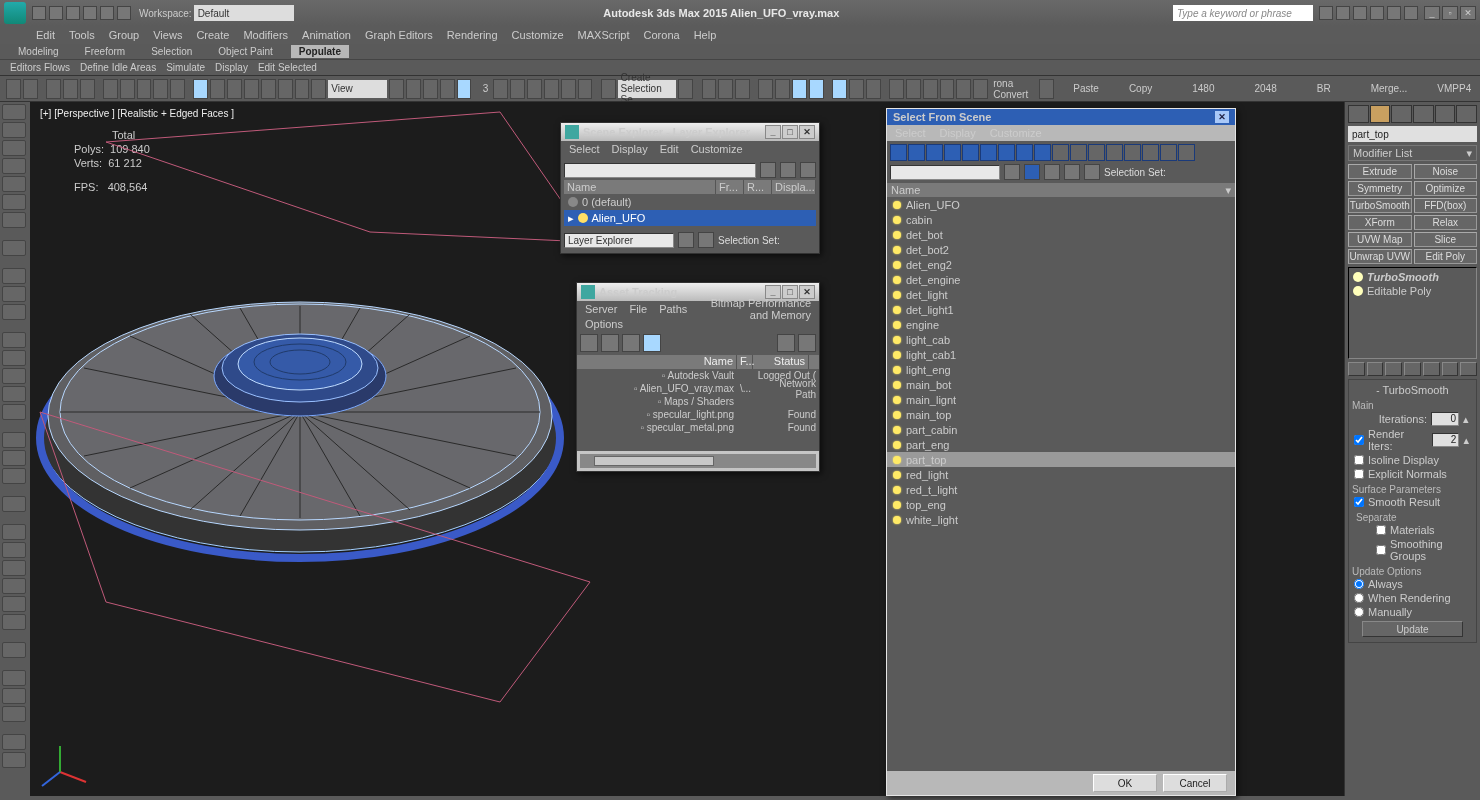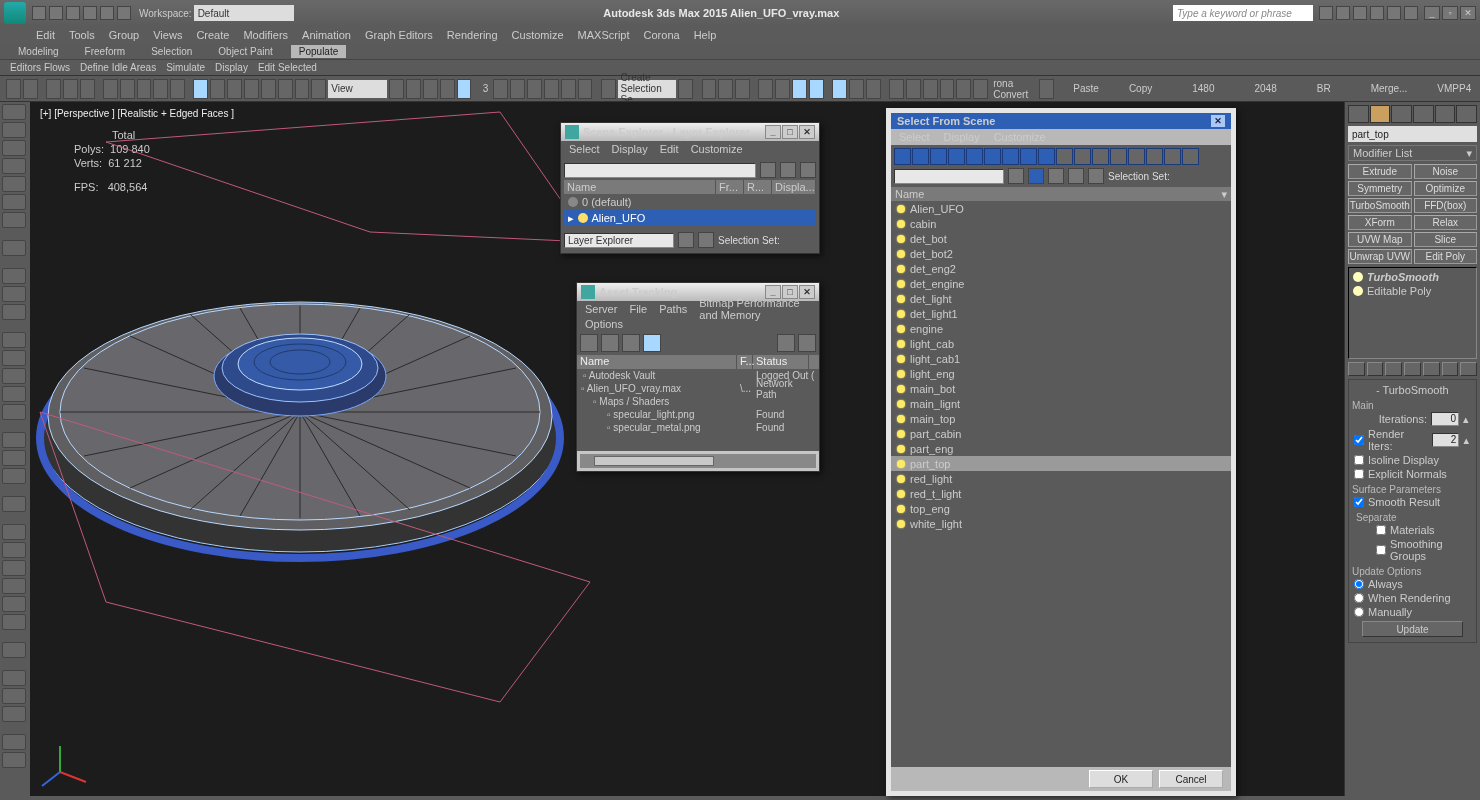--- a/index.html
+++ b/index.html
@@ -11,21 +11,21 @@
 .titlebar .ws-label { margin-left:8px; font-size:10px; }
 .titlebar .ws-sel { width:100px; height:16px; background:#ddd; color:#333; font-size:10px; padding:0 4px; display:flex; align-items:center; margin-left:2px; }
 .titlebar .title { flex:1; text-align:center; font-weight:bold; color:#e8e8e8; font-size:11px; }
 .titlebar .search { width:140px; height:16px; background:#fff; color:#888; font-style:italic; font-size:10px; padding:0 4px; display:flex; align-items:center;margin-left:24px; }
 .titlebar .win-btns { display:flex; gap:2px; margin-left:6px; }
 .titlebar .win-btns span { width:16px; height:14px; background:#777; border:1px solid #444; display:flex; align-items:center; justify-content:center; font-size:9px; }
 .menubar { height:18px; background:#5b5b5b; display:flex; align-items:center; padding:0 36px; gap:14px; }
 .menubar span { font-size:11px; }
 .ribbon { height:16px; background:#5a5a5a; display:flex; align-items:center; padding:0 10px; gap:10px; border-bottom:1px solid #444;}
 .ribbon span { font-size:10px; padding:1px 8px; background:#5a5a5a; }
-.ribbon span.active { background:#b8b8b8; color:#222; }
+.ribbon span.active { background:#b8b8b8; color:#222;font-weight:bold; }
 .ribbon2 { height:16px; background:#5a5a5a; display:flex; align-items:center; padding:0 10px; gap:10px; border-bottom:1px solid #333;}
 .ribbon2 span { font-size:10px; }
 .toolbar { height:26px; background:#5a5a5a; display:flex; align-items:center; padding:0 6px; gap:2px; border-bottom:1px solid #333;}
 .toolbar .sep { width:6px; }
 .toolbar .btn { width:20px; height:20px; background:#666; border:1px solid #444; }
 .toolbar .btn.blue { background:#a8d8ff; }
 .toolbar .sel { width:80px; height:18px; background:#ddd; color:#333; font-size:10px; padding:0 3px; display:flex; align-items:center;}
 .toolbar .lbl { font-size:10px; margin:0 3px; }
 .main { display:flex; height:694px; }
 .left-tools { width:30px; background:#5a5a5a; display:flex; flex-direction:column; gap:2px; padding:2px; }
@@ -69,34 +69,34 @@
 .scene-exp .hdr { display:flex; background:#7a7a7a; height:14px; font-size:10px; color:#eee;}
 .scene-exp .hdr span { border-right:1px solid #555; padding:0 3px; display:flex; align-items:center;}
 .scene-exp .tree { background:#5a5a5a; height:36px; font-size:10px;}
 .scene-exp .tree .node { display:flex; align-items:center; height:16px; padding:0 4px; gap:4px;}
 .scene-exp .tree .node.sel { background:#2d5fb4; color:#fff;}
 .scene-exp .tree .icon { width:10px; height:10px; border-radius:50%;}
 .scene-exp .foot { display:flex; align-items:center; height:20px; gap:4px;}
 .scene-exp .foot input { width:110px; height:15px; background:#e8e8e8; border:1px inset #888; color:#333; font-size:10px; padding:0 3px;}
 .scene-exp .foot .fi { width:16px; height:16px; background:#777; border:1px solid #444;}
 .scene-exp .foot .lbl { font-size:10px; color:#ddd;}
-.asset { left:576px; top:282px; width:244px; }
+.asset { left:576px; top:282px; width:244px;text-align:right; }
 .asset .tbar { display:flex; gap:3px; padding:3px; background:#5a5a5a;}
 .asset .tbar span { width:18px; height:18px; background:#777; border:1px solid #444;}
 .asset .tbar span.active { background:#a8d8ff;}
 .asset .list { background:#5a5a5a; height:96px; font-size:10px;}
 .asset .list .hdr { display:flex; background:#7a7a7a; height:14px;}
 .asset .list .hdr span { border-right:1px solid #555; padding:0 3px; color:#eee;}
 .asset .list .row { display:flex; height:13px; align-items:center;}
 .asset .list .row span { padding:0 3px; font-size:10px;}
 .asset .list .row .name { width:160px; overflow:hidden; white-space:nowrap;}
 .asset .list .row .stat { width:66px;}
 .asset .scroll { height:14px; background:#888; margin:3px; position:relative;}
 .asset .scroll .thumb { position:absolute; left:14px; width:120px; height:10px; top:2px; background:#c8c8c8; border:1px solid #666;}
-.sfs { left:886px; top:108px; width:350px; height:688px; background:#5a5a5a; border:5px solid #e5e5e5; display:flex; flex-direction:column;}
+.sfs { left:886px; top:108px; width:350px; height:688px; background:#5a5a5a; border:1px solid #e5e5e5; display:flex; flex-direction:column;}
 .sfs .stitle { height:16px; background:#2d5fb4; color:#fff; display:flex; align-items:center; padding:0 6px; font-size:11px; font-weight:bold;}
 .sfs .stitle .spacer{flex:1;}
 .sfs .stitle .x { width:14px; height:12px; background:#a8c8f8; color:#224; display:flex; align-items:center; justify-content:center; font-size:9px;}
 .sfs .smenu { height:16px; background:#b8b8b8; display:flex; align-items:center; padding:0 8px; gap:14px; color:#222; font-size:10px;}
 .sfs .stool { background:#5a5a5a; padding:3px; display:flex; flex-direction:column; gap:3px;}
 .sfs .stool .r1 { display:flex; gap:1px;}
 .sfs .stool .r1 span { width:17px; height:17px; background:#2d5fb4; border:1px solid #1a3a7a;}
 .sfs .stool .r1 span.g { background:#666;}
 .sfs .stool .r2 { display:flex; gap:4px; align-items:center;}
 .sfs .stool .r2 input { flex:1; height:15px; background:#e8e8e8; border:1px inset #888; max-width:110px;}

